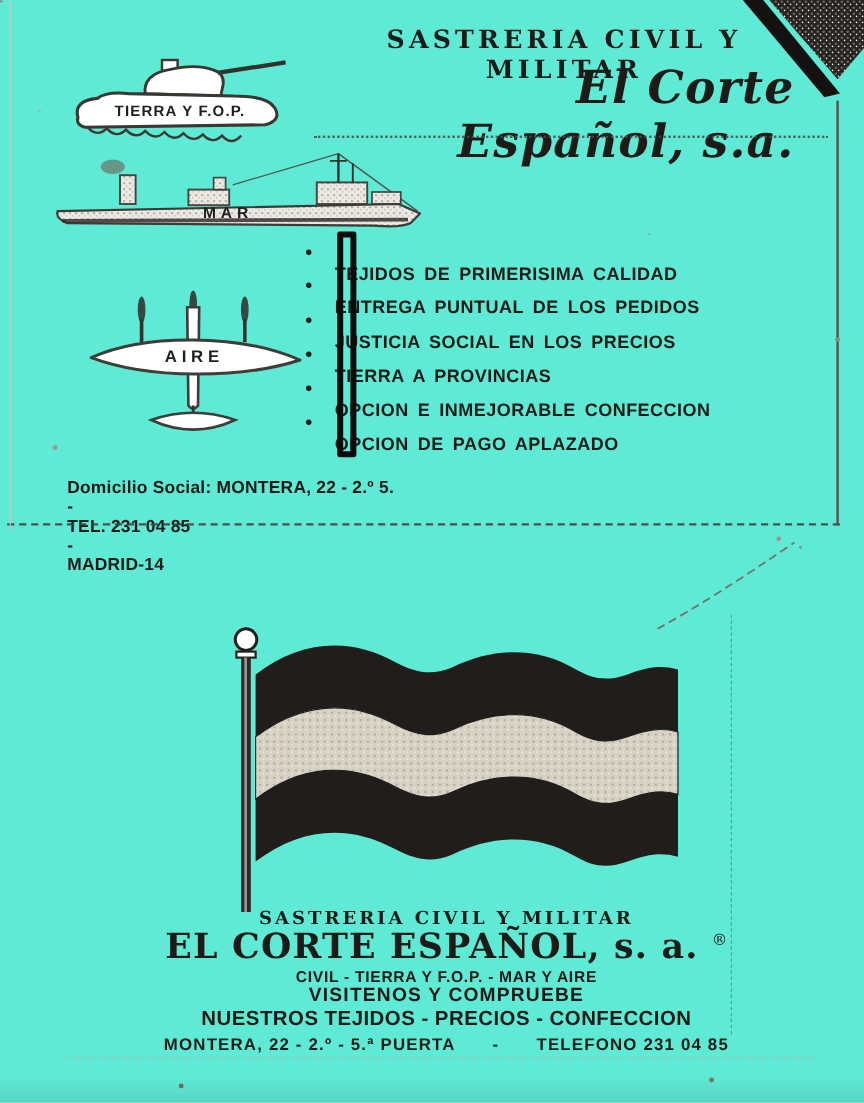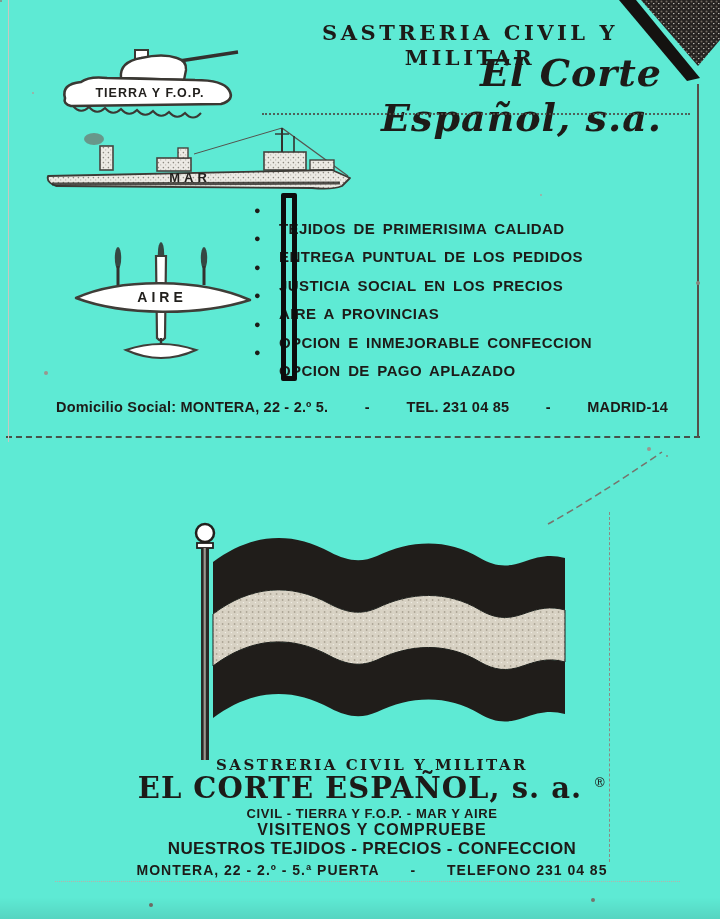--- a/index.html
+++ b/index.html
@@ -12,21 +12,21 @@
   #top-logo{left:278px;top:50px;width:384px;text-align:right;font-size:38px;font-style:italic;
             font-family:"DejaVu Serif","Liberation Serif",serif;font-weight:bold;letter-spacing:1px;}
   #under-logo-rule{left:262px;top:113px;width:428px;height:0;border-top:2.5px dotted #4c4a45;opacity:.85;}
   #comparen{left:410px;top:159px;width:220px;text-align:center;font-size:26px;letter-spacing:2px;}
   #bullets{left:254px;top:196px;width:400px;list-style:none;margin:0;padding:0;}
   #bullets li{display:flex;align-items:center;gap:15px;height:28.5px;}
   #bullets .dot{width:10px;font-size:11px;line-height:1;}
   #bullets .btxt{font-size:15px;font-weight:bold;letter-spacing:.4px;word-spacing:3px;white-space:nowrap;margin-top:36px;}
   #marker-bracket{left:281px;top:193px;width:6px;height:178px;border:5px solid #0c0c0c;border-radius:2px;}
   #top-footer{left:56px;top:399px;width:612px;display:flex;justify-content:space-between;
-              font-size:14.5px;font-weight:bold;letter-spacing:.2px;white-space:nowrap;}
+              font-size:14.5px;font-weight:bold;letter-spacing:.2px;white-space:nowrap;flex-direction:column;}
   #panel-bottom-rule{left:6px;top:436px;width:694px;height:0;border-top:2px dashed #45423c;opacity:.9;}
   #left-page-line{left:8px;top:0;width:1px;height:442px;background:#c9c7c0;}
   #right-page-line{left:697px;top:84px;width:2px;height:354px;background:#55504a;}
   
   #scan-dash-vert{left:609px;top:512px;height:350px;width:0;border-left:1.5px dashed #8d8a82;}
   #bottom-dot-rule{left:55px;top:881px;width:625px;height:0;border-top:1.5px dotted #b5b2a9;}
   #bottom-shade{left:0;bottom:0;width:720px;height:22px;
                 background:linear-gradient(to bottom,rgba(0,0,0,0),rgba(0,0,0,0.09));}
   #specks{left:0;top:0;width:2px;height:2px;background:#8a867e;border-radius:50%;
           box-shadow:45px 372px 0 1px #9a968e, 32px 92px 0 #a9a59c, 150px 904px 0 1px #6d6a63,
@@ -111,21 +111,21 @@
     <li>
       <span class="dot">●</span>
       <span class="btxt">ENTREGA PUNTUAL DE LOS PEDIDOS</span>
       </li>
     <li>
       <span class="dot">●</span>
       <span class="btxt">JUSTICIA SOCIAL EN LOS PRECIOS</span>
       </li>
     <li>
       <span class="dot">●</span>
-      <span class="btxt">AIRE A PROVINCIAS</span>
+      <span class="btxt">TIERRA A PROVINCIAS</span>
       </li>
     <li>
       <span class="dot">●</span>
       <span class="btxt">OPCION E INMEJORABLE CONFECCION</span>
       </li>
     <li>
       <span class="dot">●</span>
       <span class="btxt">OPCION DE PAGO APLAZADO</span>
       </li>
   </ul>

